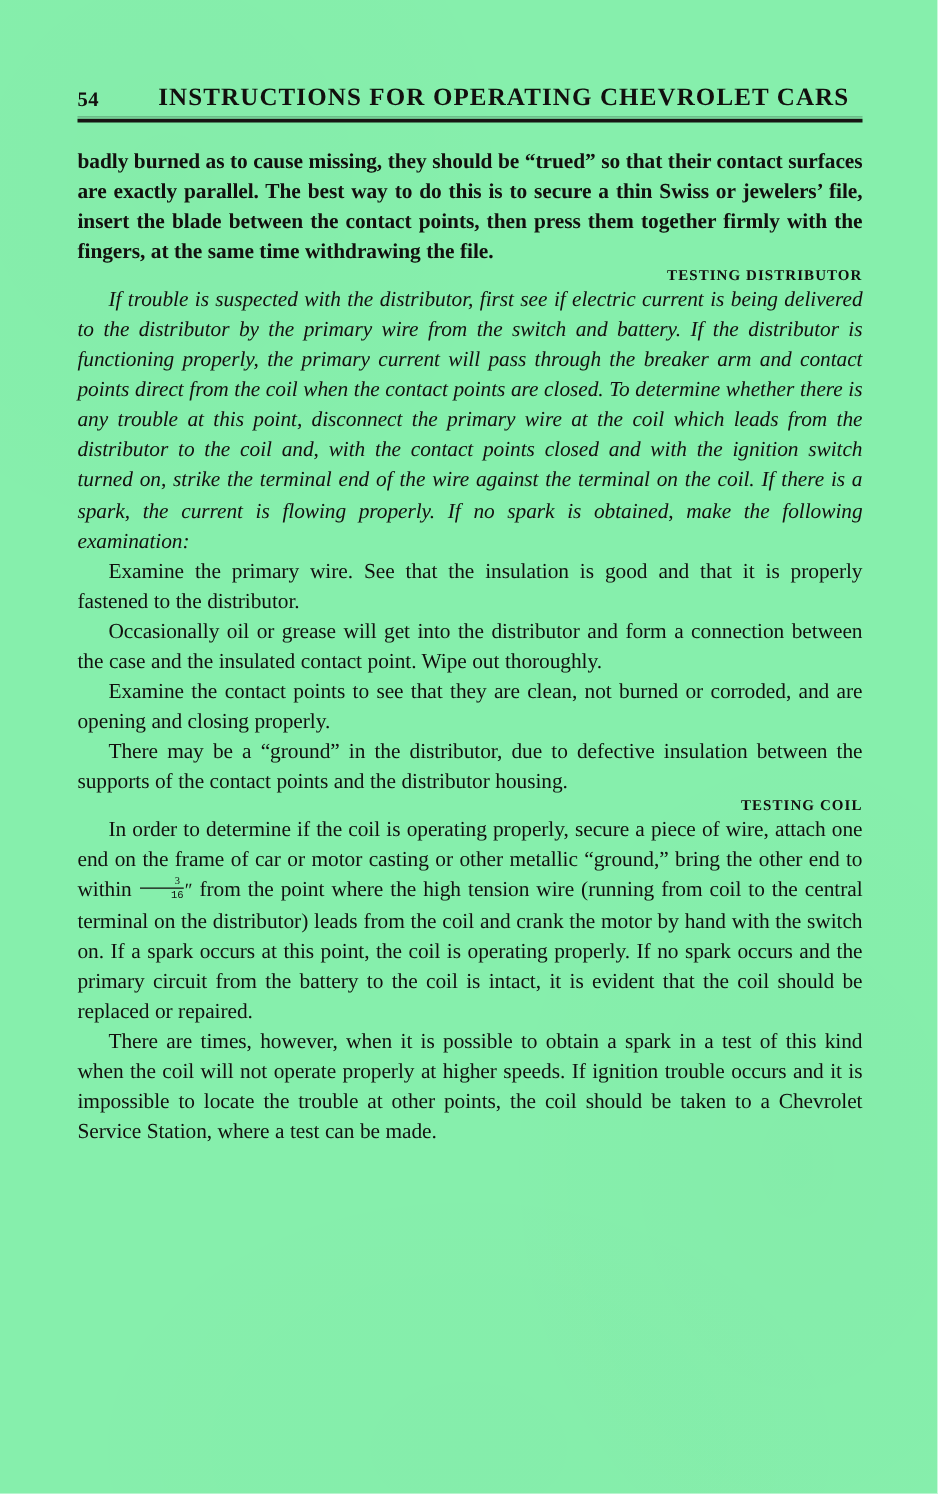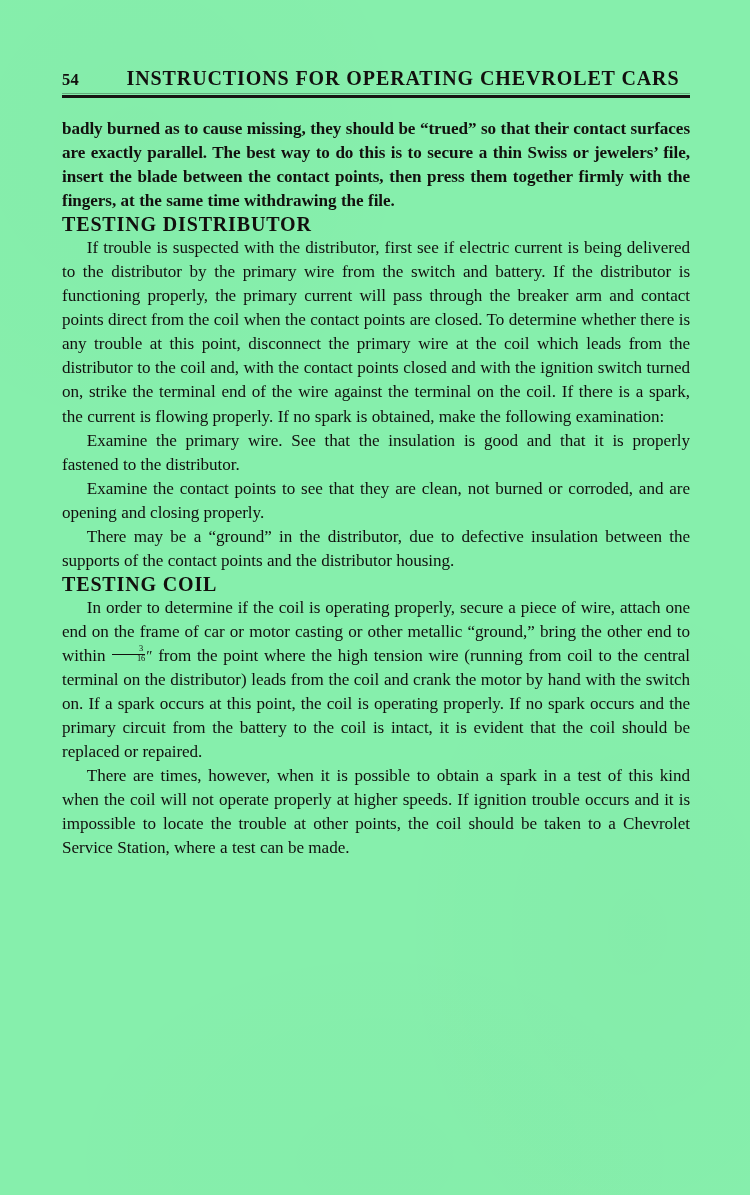--- a/index.html
+++ b/index.html
@@ -88,28 +88,28 @@
     text-align: justify;
     text-justify: inter-word;
     letter-spacing: -0.05px;
     word-spacing: 0.2px;
   }
   p.indent { text-indent: 1.45em; }
   p.first { margin-top: 19px; font-weight: bold; }
 
   h2.section {
     margin: 0;
-    font-size: 20px;
+    font-size: 12px;
     font-weight: 700;
     letter-spacing: 0.85px;
-    text-align: left;
+    text-align: right;
     text-transform: none;
   }
   .gap-before-dist { margin-top: 26px; }
-  .gap-after-dist  { margin-top: 15px; }
+  .gap-after-dist  { margin-top: 15px; font-style: italic; }
   .gap-before-coil { margin-top: 38px; }
   .gap-after-coil  { margin-top: 20px; }
 
   
   .frac {
     display: inline-block;
     vertical-align: -0.18em;
     text-align: center;
     font-size: 8.4px;
     line-height: 1.02;
@@ -117,21 +117,21 @@
     position: relative;
     top: -0.12em;
   }
   .frac .num { display: block; }
   .frac .bar {
     display: block;
     height: 1px;
     background: #12100e;
     margin: 0.5px 0;
   }
-  .frac .den { display: block; }
+  .frac .den { display: block; font-family: Liberation Mono, monospace; }
   .inchmark { font-size: 15px; }
   .nowrapunit { white-space: nowrap; }
 </style>
 </head>
 <body>
 
 <div class="page">
   <div class="content">
 
     <div class="runhead">
@@ -139,20 +139,21 @@
       <span class="runhead-title">INSTRUCTIONS FOR OPERATING CHEVROLET CARS</span>
       <div class="rule"></div>
     </div>
 
     <p class="body first">badly burned as to cause missing, they should be “trued” so that their contact surfaces are exactly parallel.   The best way to do this is to secure a thin Swiss or jewelers’ file, insert the blade between the contact points, then press them together firmly with the fingers, at the same time withdrawing the file.</p>
 
     <h2 class="section gap-before-dist">TESTING DISTRIBUTOR</h2>
 
     <p class="body indent gap-after-dist">If trouble is suspected with the distributor, first see if electric current is being delivered to the distributor by the primary wire from the switch and battery.  If the distributor is functioning properly, the primary current will pass through the breaker arm and contact points direct from the coil when the contact points are closed.  To determine whether there is any trouble at this point, disconnect the primary wire at the  coil which leads from the distributor to the coil and, with the contact points closed and with the ignition switch turned on, strike the terminal end of the wire against the terminal on the coil.  If there is a spark, the current is flowing properly.  If  no spark is obtained, make the following examination:</p>
     <p class="body indent">Examine the primary wire.  See that the insulation is good and that it is properly fastened to the distributor.</p>
+    <p class="body indent">Occasionally oil or grease will get into the distributor and form  a connection between the case and the insulated contact point.  Wipe out thoroughly.</p>
     <p class="body indent">Examine the contact points to see that they are clean, not burned or corroded, and are opening and closing properly.</p>
     <p class="body indent">There may be a “ground” in the distributor, due to defective insulation between the supports of the contact points and the distributor housing.</p>
 
     <h2 class="section gap-before-coil">TESTING COIL</h2>
 
     <p class="body indent gap-after-coil"><span>In order to determine if the coil is operating properly, secure a piece of wire, attach one end on the frame of car or motor casting or other metallic “ground,” bring  the other  end to  within  </span><span class="nowrapunit"><span class="frac"><span class="num">3</span><span class="bar"></span><span class="den">16</span></span><span class="inchmark">″</span></span><span>  from the point where the high tension wire (running from coil to the central terminal on the distributor) leads from the coil and crank the motor by hand with the switch on.  If a spark occurs at this point, the coil is operating properly.  If no spark occurs and the primary circuit from the battery to the coil is intact, it is evident that the coil should be replaced or repaired.</span></p>
 
     <p class="body indent">There are times, however, when it is possible to obtain a spark in a test of this kind when the coil will not operate properly at higher speeds.  If ignition trouble occurs and it is impossible to locate the trouble at other points, the coil should be taken to a Chevrolet Service Station, where a test can be made.</p>
 
   </div>

